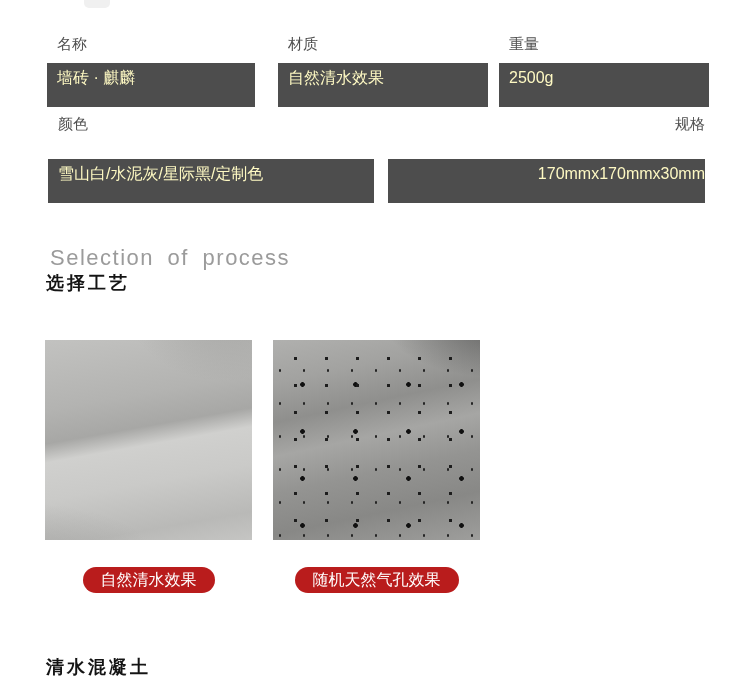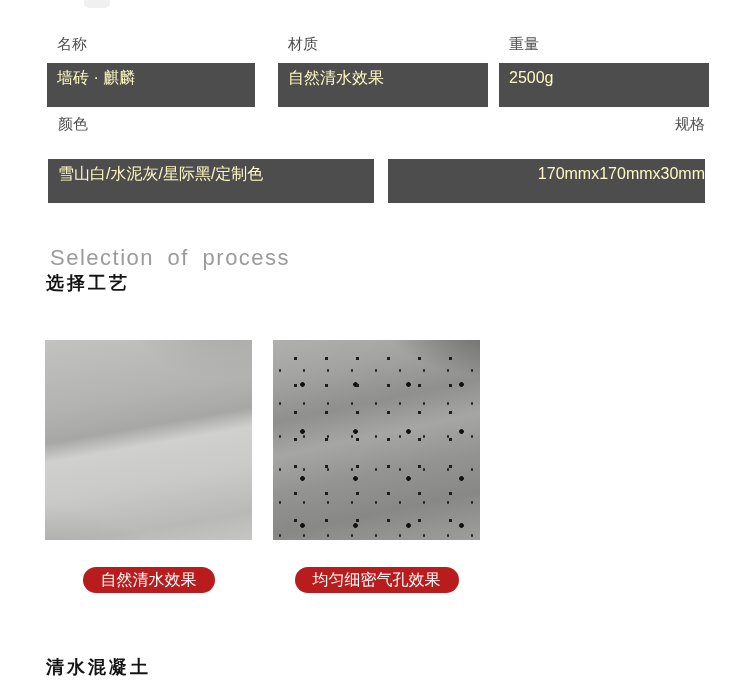--- a/index.html
+++ b/index.html
@@ -85,19 +85,19 @@
   <div class="sec-en proc-en">Selection of process</div>
   <div class="sec-zh proc-zh">选择工艺</div>
 
   <div class="process-row">
     <div class="process-col">
       <div class="tile tex-smooth"></div>
       <span class="pill">自然清水效果</span>
     </div>
     <div class="process-col">
       <div class="tile tex-fine"></div>
-      <span class="pill">均匀细密气孔效果</span>
+      <span class="pill">随机天然气孔效果</span>
     </div>
   </div>
 
   <div class="sec-zh feat-zh">清水混凝土</div>
 
 </div>
 
 </body></html>

